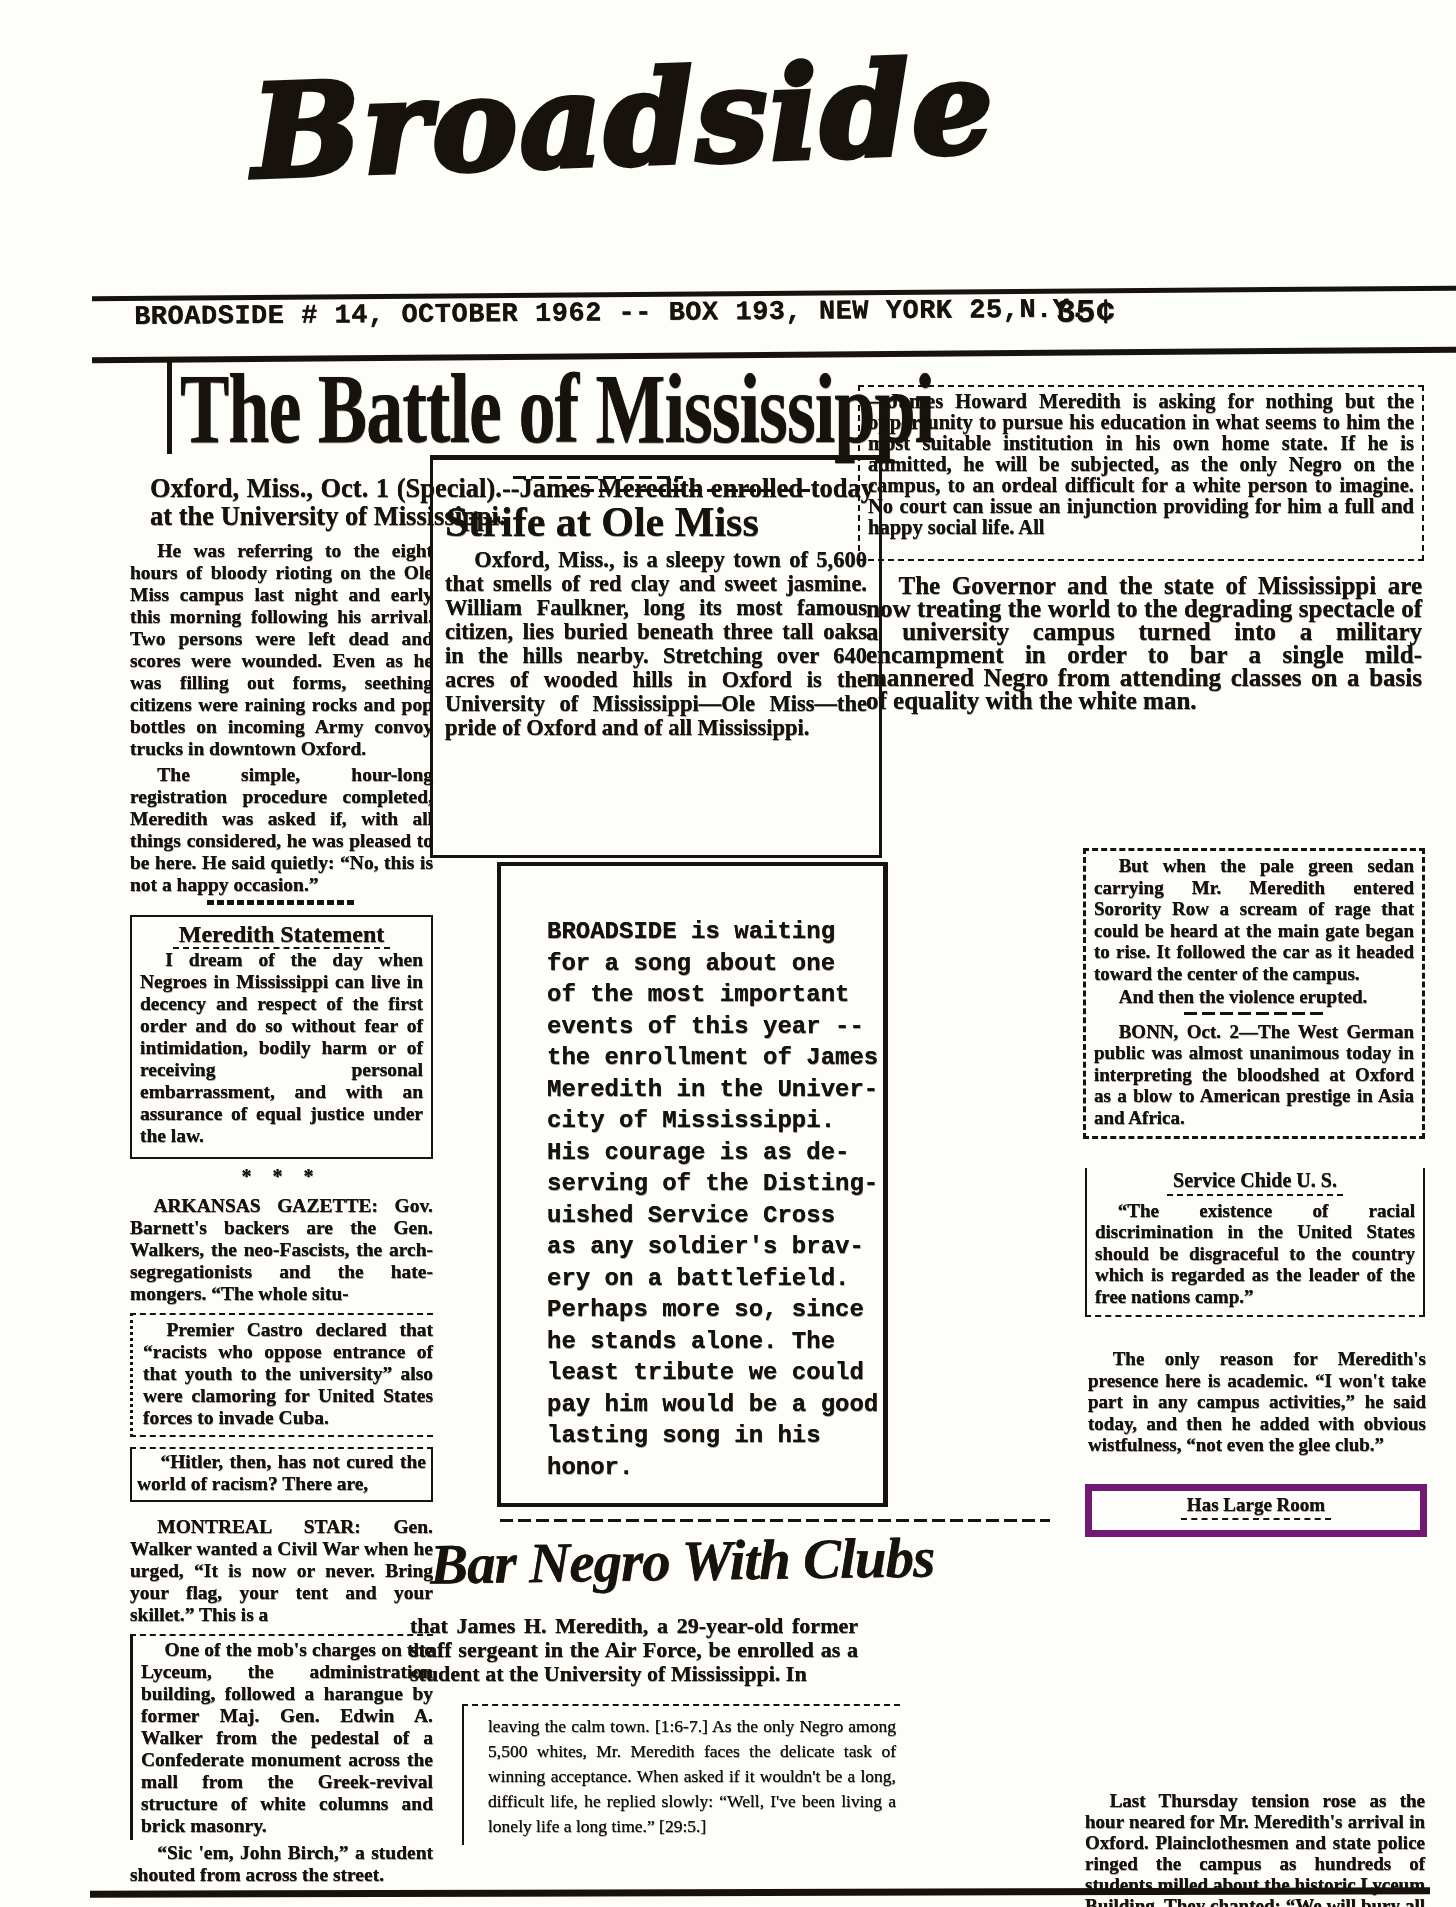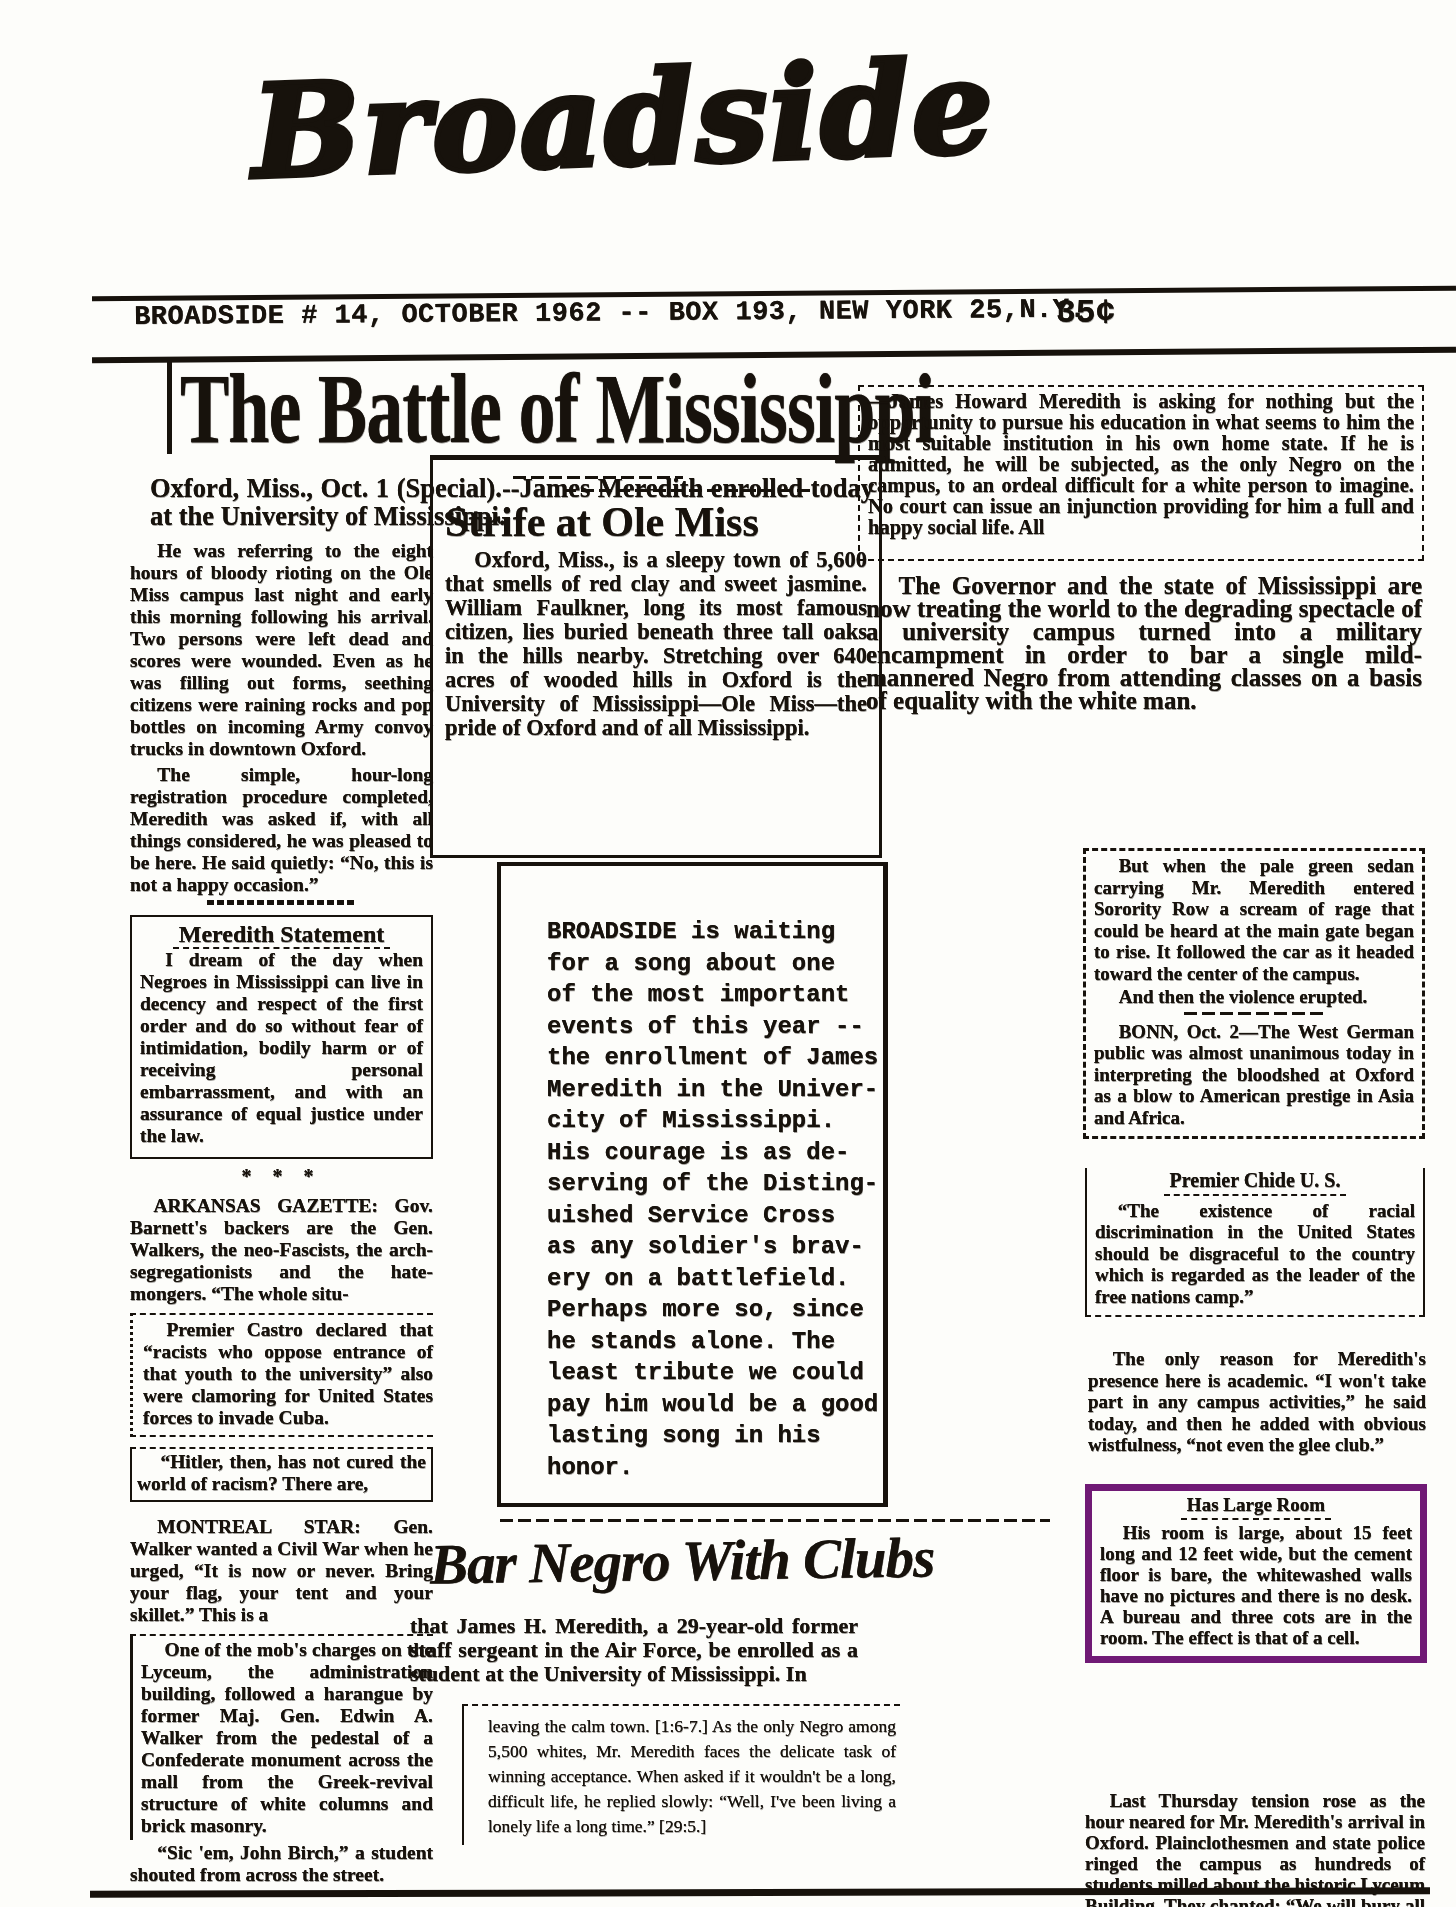--- a/index.html
+++ b/index.html
@@ -131,28 +131,27 @@
   <div class="abs governor jus ink">The Governor and the state of Mississippi are now treating the world to the degrading spectacle of a university campus turned into a military encampment in order to bar a single mild-mannered Negro from attending classes on a basis of equality with the white man.</div>
 
   <div class="abs sorority rsub jus ink">
     <p>But when the pale green sedan carrying Mr. Meredith entered Sorority Row a scream of rage that could be heard at the main gate began to rise. It followed the car as it headed toward the center of the campus.</p>
     <p style="margin:2px 0;">And then the violence erupted.</p>
     <div class="dashrule" style="width:140px;height:3px;margin:4px auto 6px;"></div>
     <p>BONN, Oct. 2—The West German public was almost unanimous today in interpreting the bloodshed at Oxford as a blow to American prestige in Asia and Africa.</p>
   </div>
 
   <div class="abs japanese rsub jus ink">
-    <div class="box-head" style="font-size:20px;margin-bottom:4px;"><span>Premier Chide U. S.</span></div>
+    <div class="box-head" style="font-size:20px;margin-bottom:4px;"><span>Service Chide U. S.</span></div>
     <div class="jbody">“The existence of racial discrimination in the United States should be disgraceful to the country which is regarded as the leader of the free nations camp.”</div>
   </div>
 
   <div class="abs reason rsub jus ink">The only reason for Meredith's presence here is academic. “I won't take part in any campus activities,” he said today, and then he added with obvious wistfulness, “not even the glee club.”</div>
 
   <div class="abs room rsub jus ink">
     <div class="box-head" style="font-size:19px;margin-bottom:2px;"><span>Has Large Room</span></div>
-    <div class="rbody">His room is large, about 15 feet long and 12 feet wide, but the cement floor is bare, the whitewashed walls have no pictures and there is no desk. A bureau and three cots are in the room. The effect is that of a cell.</div>
   </div>
 
   <div class="abs thursday rsub jus ink">Last Thursday tension rose as the hour neared for Mr. Meredith's arrival in Oxford. Plainclothesmen and state police ringed the campus as hundreds of students milled about the historic Lyceum Building. They chanted: “We will bury all the niggers in the Mississippi mud.”</div>
 
   <div class="abs rule" style="left:90px;top:1889px;width:1340px;height:7px;transform:rotate(-.15deg);"></div>
 
 </div>
 
 </body></html>

